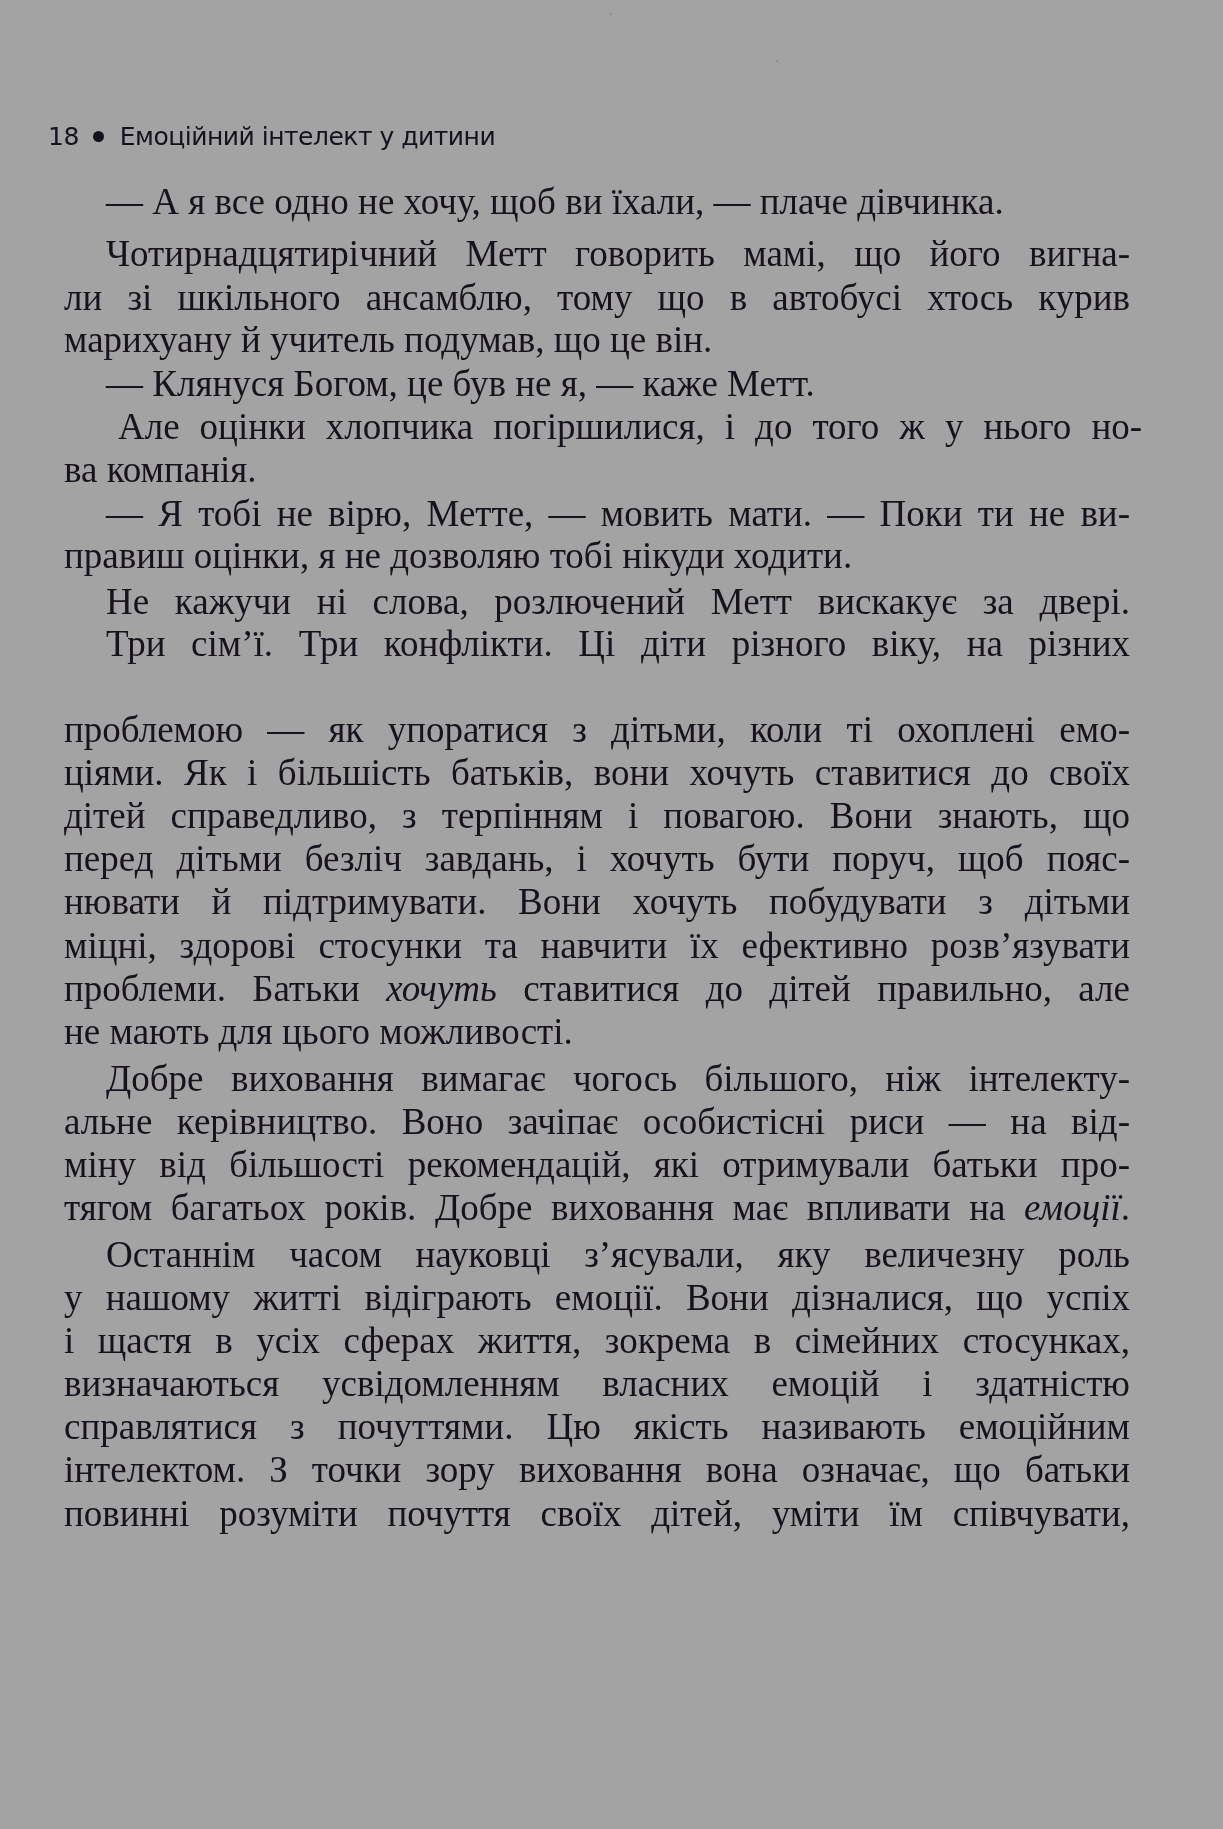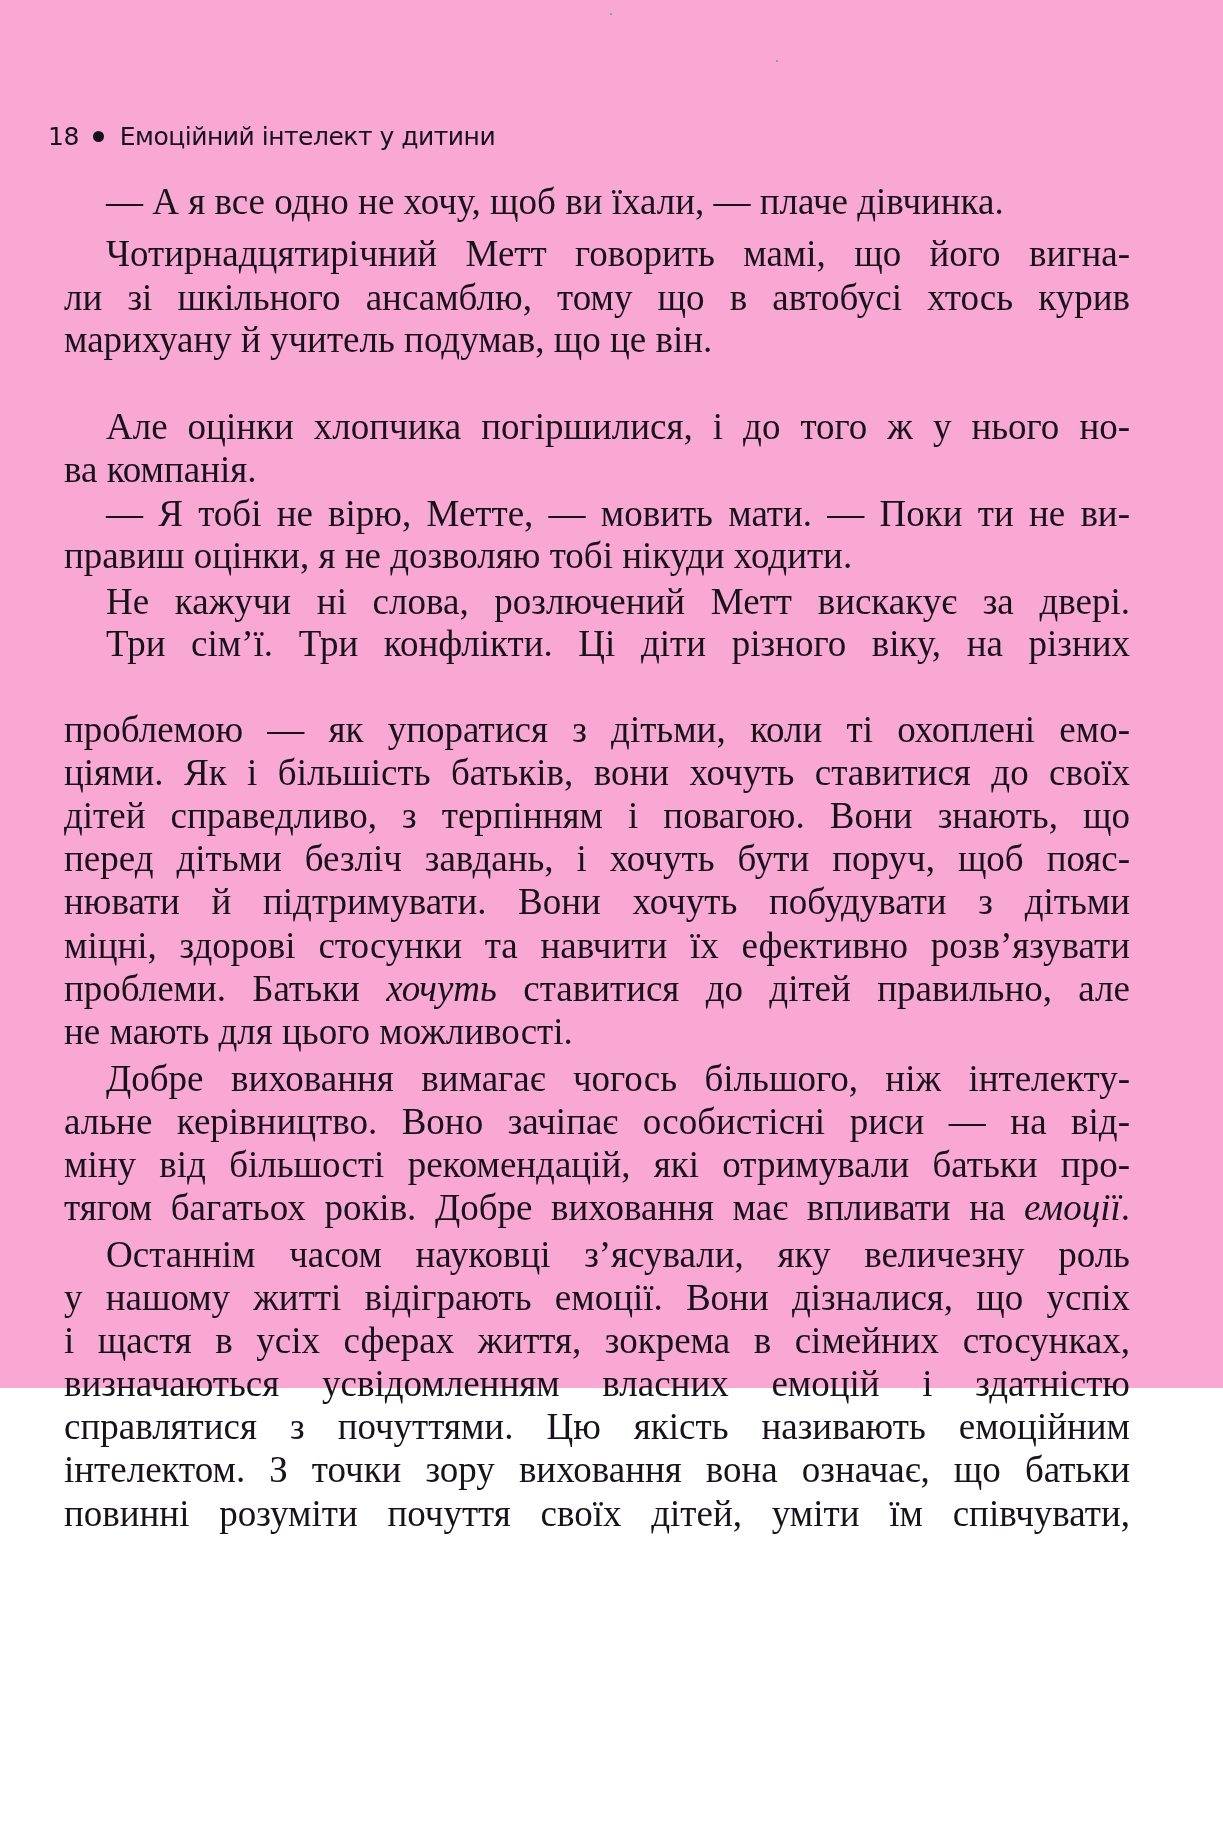--- a/index.html
+++ b/index.html
@@ -11,22 +11,22 @@
       width: 1223px;
       height: 1829px;
       position: relative;
       overflow: hidden;
       color: #1a1420;
     }
     .page {
       position: absolute;
       left: 0; top: 0;
       width: 1223px;
-      height: 1388px;
-      background: #f9a8d4;
+      height: 1829px;
+      background: #a3a3a3;
     }
     .speck {
       position: absolute;
       width: 2px; height: 2px;
       background: #888;
       border-radius: 50%;
     }
     .running-head {
       position: absolute;
       left: 48px;
@@ -81,21 +81,22 @@
     <span class="page-num">18</span>
     <span class="bullet"></span>
     <span class="rh-title">Емоційний інтелект у дитини</span>
   </div>
 
   <div class="body-text" id="body-text">
       <div class="line indent last" style="top: 172px;">— А я все одно не хочу, щоб ви їхали, — плаче дівчинка.</div>
       <div class="line indent" style="top: 224px;">Чотирнадцятирічний Метт говорить мамі, що його вигна-</div>
       <div class="line" style="top: 268px;">ли зі шкільного ансамблю, тому що в автобусі хтось курив</div>
       <div class="line last" style="top: 310px;">марихуану й учитель подумав, що це він.</div>
-      <div class="line indent" style="top: 397px;">Але оцінки хлопчика погіршилися, і до того ж у нього но-</div>
+      <div class="line indent last" style="top: 354px;">— Клянуся Богом, це був не я, — каже Метт.</div>
+      <div class="line indent" style="top: 397px; margin-left: 12px;">Але оцінки хлопчика погіршилися, і до того ж у нього но-</div>
       <div class="line last" style="top: 440px;">ва компанія.</div>
       <div class="line indent" style="top: 484px;">— Я тобі не вірю, Метте, — мовить мати. — Поки ти не ви-</div>
       <div class="line last" style="top: 526px;">правиш оцінки, я не дозволяю тобі нікуди ходити.</div>
       <div class="line indent" style="top: 572px;">Не кажучи ні слова, розлючений Метт вискакує за двері.</div>
       <div class="line indent" style="top: 614px;">Три сім’ї. Три конфлікти. Ці діти різного віку, на різних</div>
       <div class="line" style="top: 700px;">проблемою — як упоратися з дітьми, коли ті охоплені емо-</div>
       <div class="line" style="top: 743px;">ціями. Як і більшість батьків, вони хочуть ставитися до своїх</div>
       <div class="line" style="top: 786px;">дітей справедливо, з терпінням і повагою. Вони знають, що</div>
       <div class="line" style="top: 829px;">перед дітьми безліч завдань, і хочуть бути поруч, щоб пояс-</div>
       <div class="line" style="top: 872px;">нювати й підтримувати. Вони хочуть побудувати з дітьми</div>

